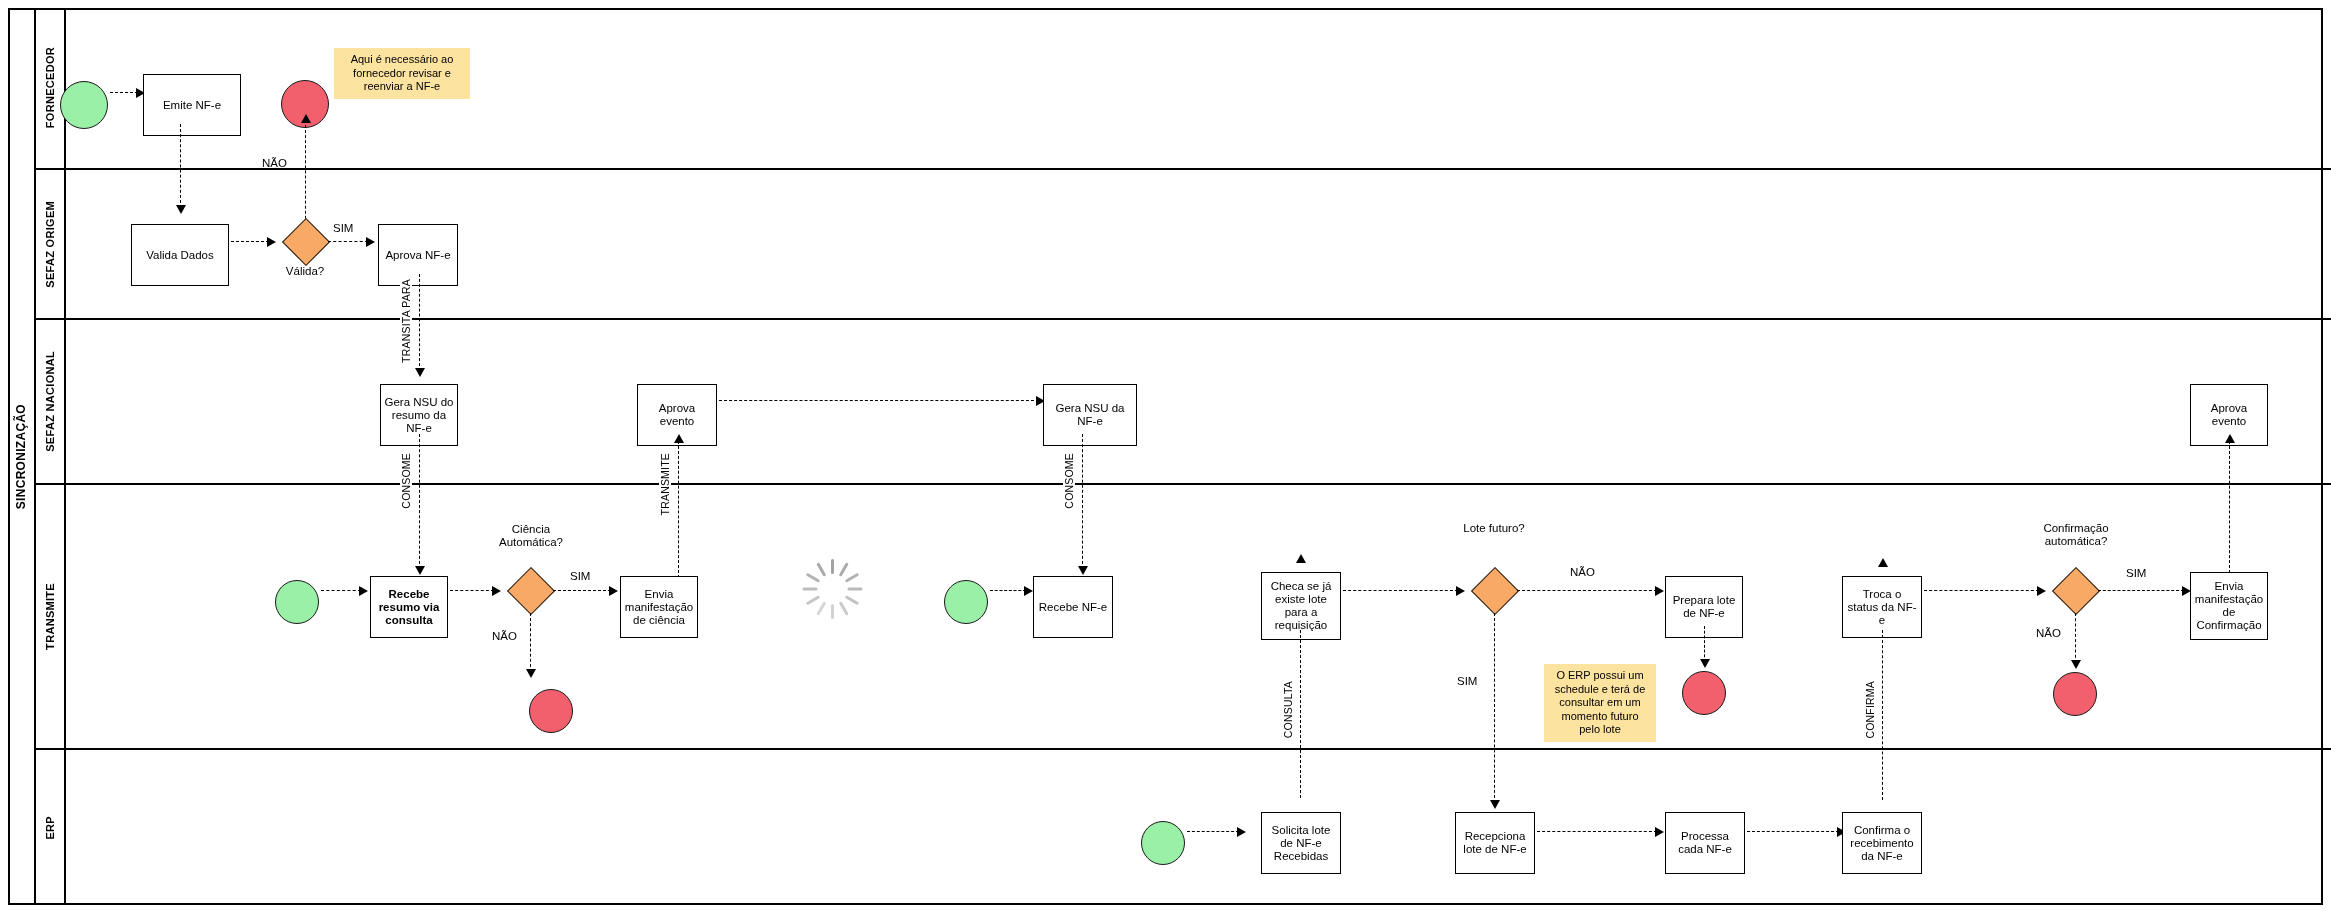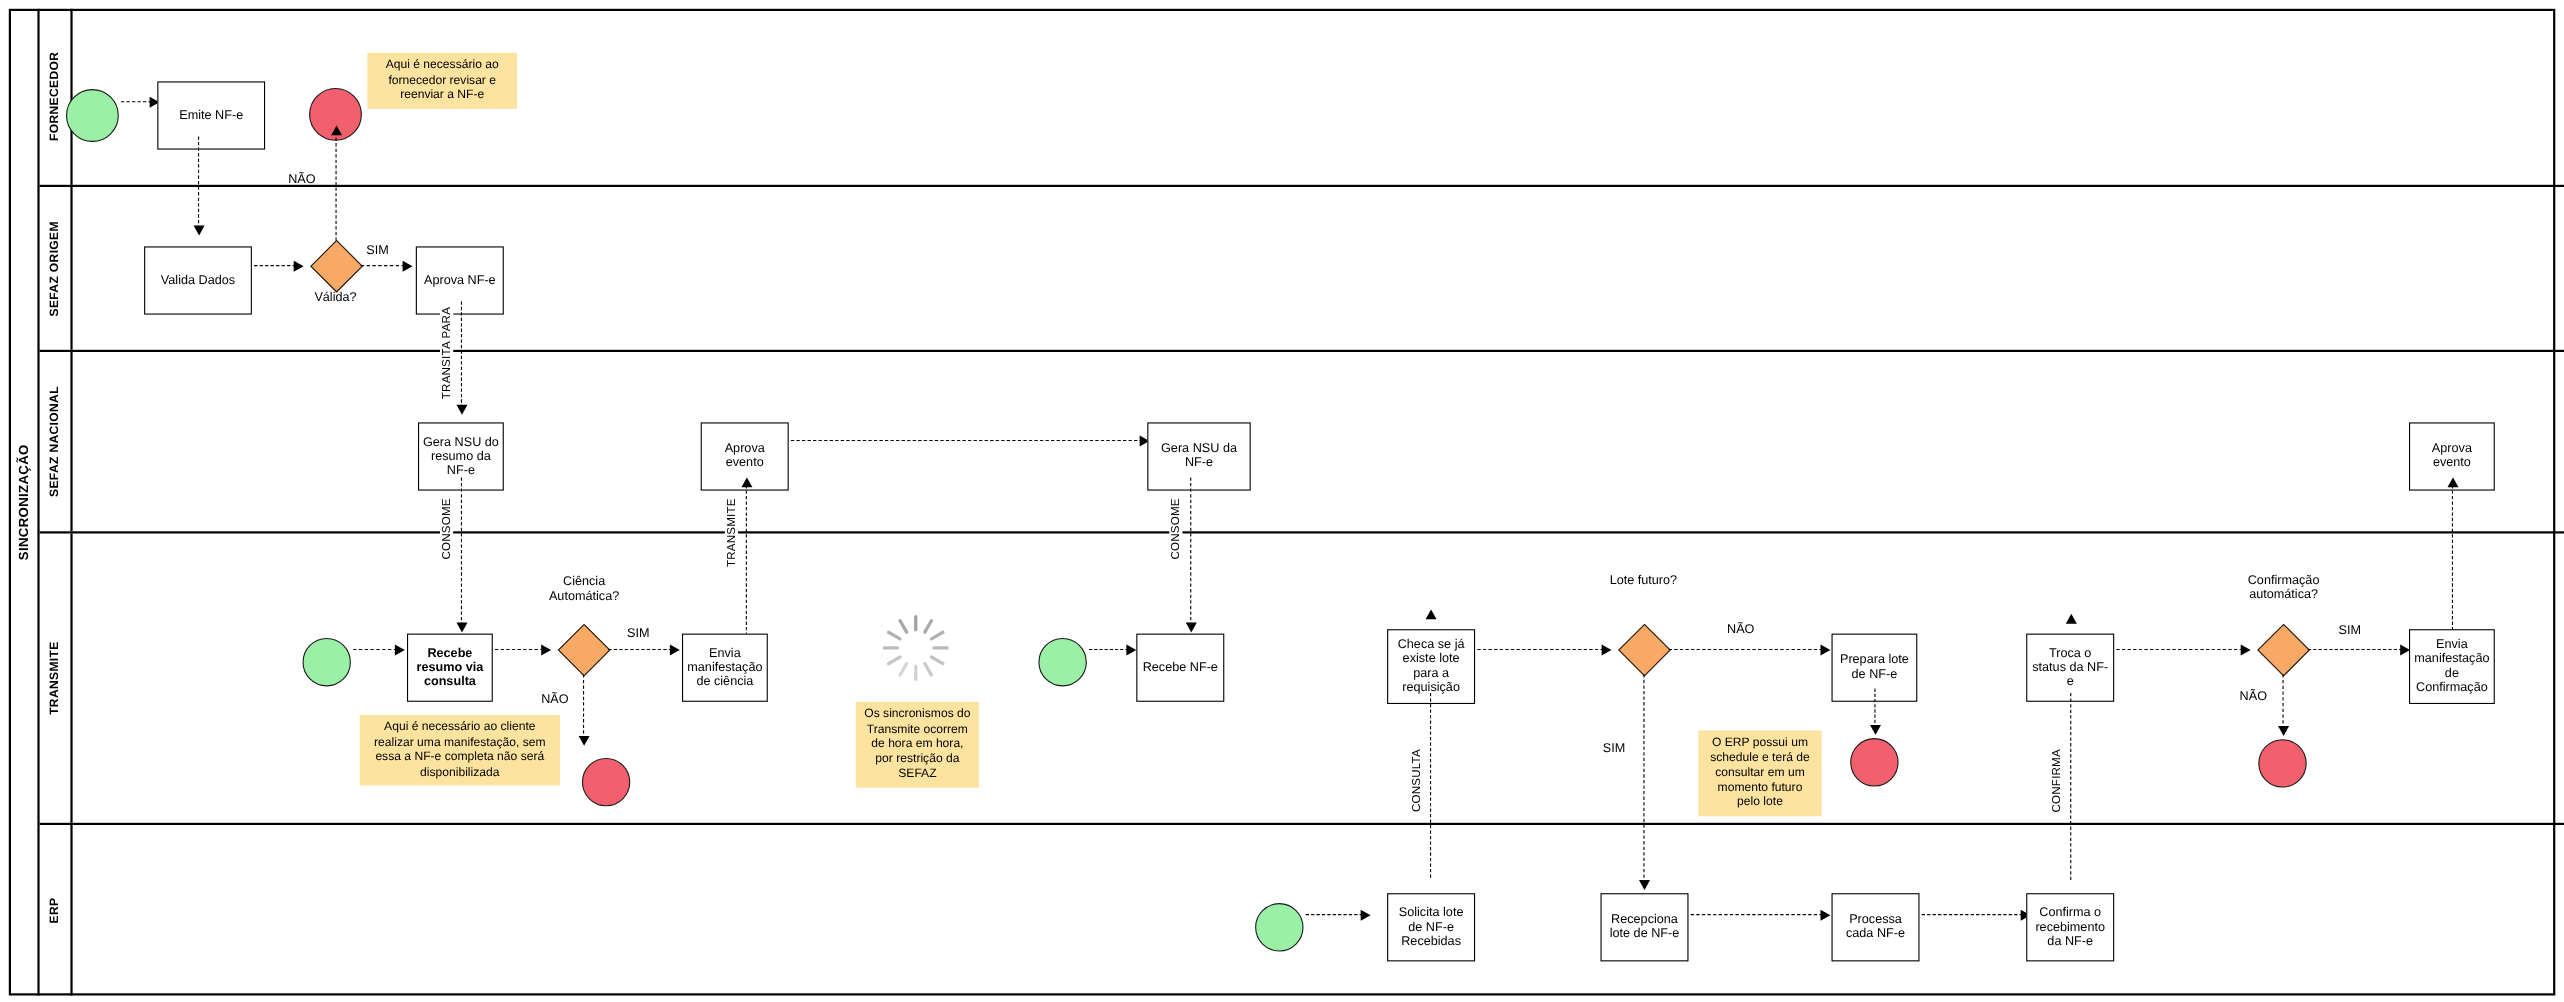--- a/index.html
+++ b/index.html
@@ -185,42 +185,36 @@
 
   <div class="node task" style="left:620px;top:564px;width:78px;height:62px;">
     <span>Envia manifestação de ciência</span>
   </div>
 
   <div class="vline" style="left:530px;top:613px;height:59px;"></div>
   <div class="arr arr-d" style="left:526px;top:669px;"></div>
   <div class="lbl" style="left:492px;top:630px;">NÃO</div>
   <div class="node ev-end" style="left:529px;top:677px;width:44px;height:44px;"></div>
 
-  <div class="note ml" style="left:327px;top:650px;width:182px;">
-    <span>Aqui é necessário ao cliente realizar uma manifestação, sem essa a NF-e completa não será disponibilizada</span>
-  </div>
 
   <div class="spinner" style="left:800px;top:557px;width:64px;height:64px;">
     <i style="transform:rotate(0deg);opacity:.92"></i>
     <i style="transform:rotate(30deg);opacity:.84"></i>
     <i style="transform:rotate(60deg);opacity:.76"></i>
     <i style="transform:rotate(90deg);opacity:.68"></i>
     <i style="transform:rotate(120deg);opacity:.60"></i>
     <i style="transform:rotate(150deg);opacity:.52"></i>
     <i style="transform:rotate(180deg);opacity:.46"></i>
     <i style="transform:rotate(210deg);opacity:.42"></i>
     <i style="transform:rotate(240deg);opacity:.56"></i>
     <i style="transform:rotate(270deg);opacity:.66"></i>
     <i style="transform:rotate(300deg);opacity:.76"></i>
     <i style="transform:rotate(330deg);opacity:.86"></i>
   </div>
 
-  <div class="note ml" style="left:778px;top:638px;width:112px;">
-    <span>Os sincronismos do Transmite ocorrem de hora em hora, por restrição da SEFAZ</span>
-  </div>
 
   <div class="node ev-start" style="left:944px;top:568px;width:44px;height:44px;"></div>
   <div class="hline" style="left:990px;top:590px;width:36px;"></div>
   <div class="arr arr-r" style="left:1024px;top:586px;"></div>
 
   <div class="node task" style="left:1033px;top:564px;width:80px;height:62px;">
     <span>Recebe NF-e</span>
   </div>
 
   <div class="node task" style="left:1261px;top:560px;width:80px;height:68px;">

